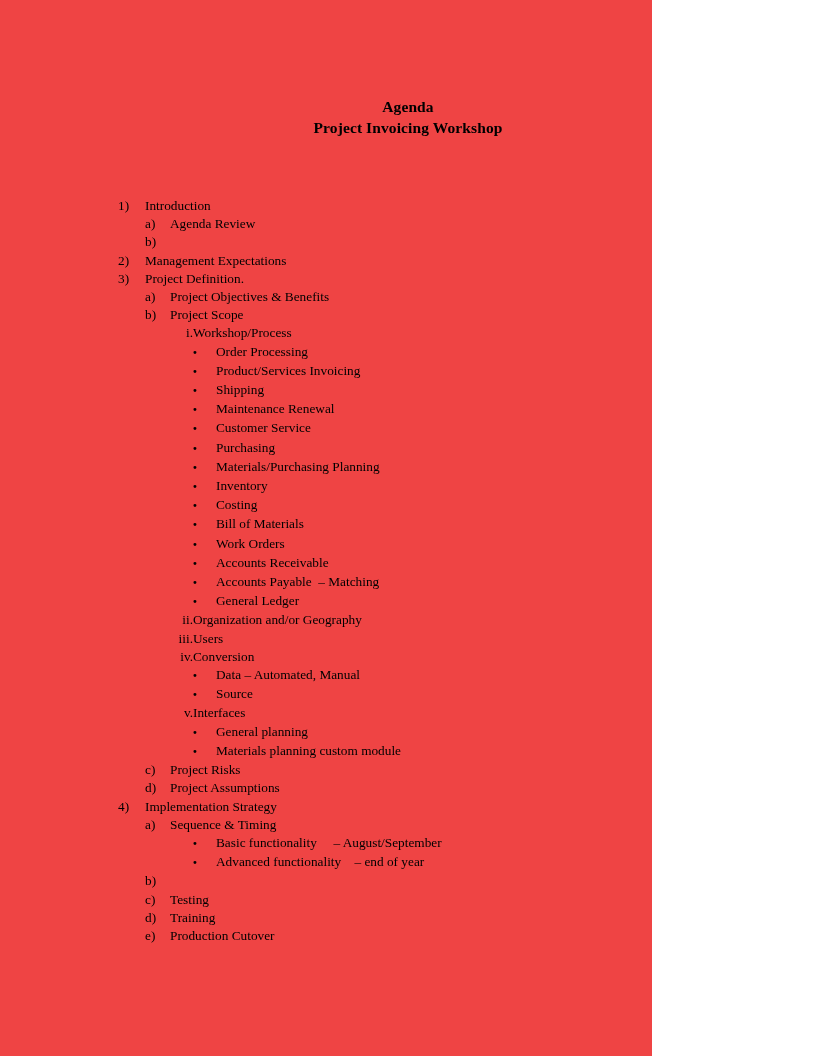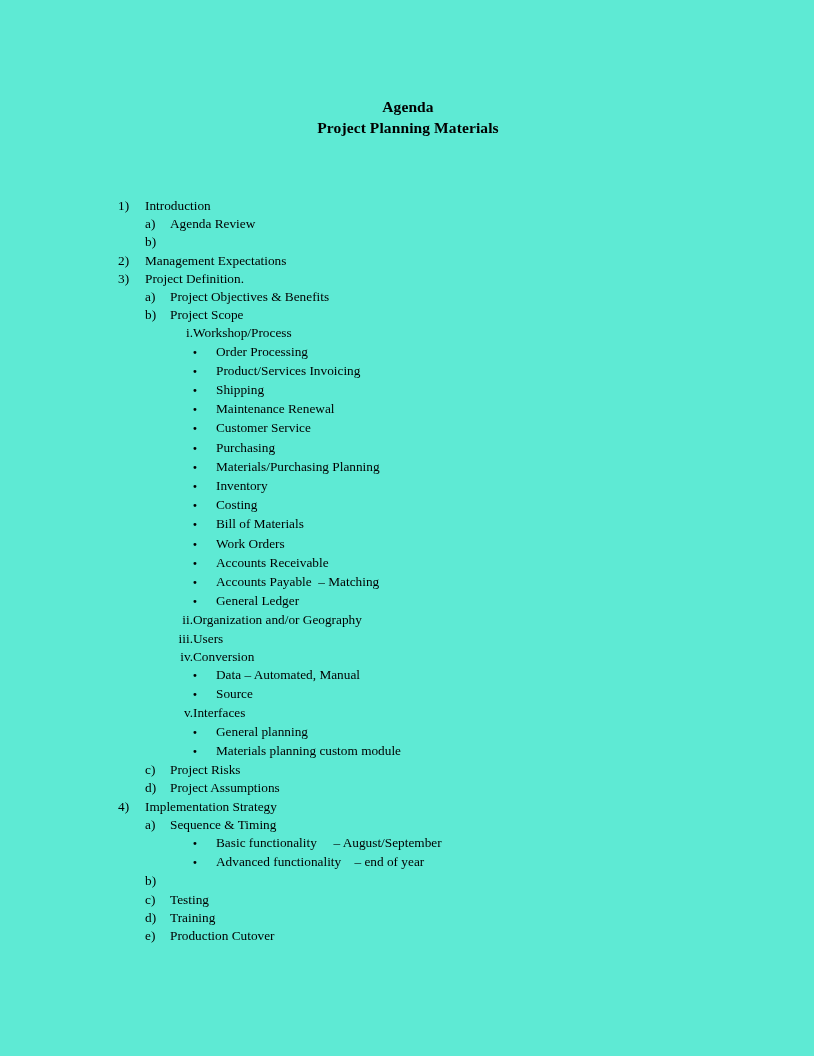--- a/index.html
+++ b/index.html
@@ -13,23 +13,23 @@
     height: 1056px;
     position: relative;
     font-family: "Liberation Serif", "DejaVu Serif", serif;
     color: #000000;
     overflow: hidden;
   }
 
   .page {
     position: absolute;
     inset: 0;
-    width: 814px;
+    width: 652px;
     height: 1056px;
-    background: #5eead4;
+    background: #ef4444;
   }
 
   
   .title-block {
     position: absolute;
     top: 96px;
     left: 0;
     width: 816px;
     text-align: center;
   }
@@ -92,21 +92,21 @@
     vertical-align: middle;
   }
 </style>
 </head>
 <body>
 
 <div class="page">
 
   <div class="title-block">
     <span class="title-line">Agenda</span>
-    <span class="title-line">Project Planning Materials</span>
+    <span class="title-line">Project Invoicing Workshop</span>
   </div>
 
   <div class="outline" id="outline-root">
       <div class="row lvl1"><span class="marker">1)</span><span class="label">Introduction</span></div>
       <div class="row lvl2"><span class="marker">a)</span><span class="label">Agenda Review</span></div>
       <div class="row lvl2"><span class="marker">b)</span></div>
       <div class="row lvl1"><span class="marker">2)</span><span class="label">Management Expectations</span></div>
       <div class="row lvl1"><span class="marker">3)</span><span class="label">Project Definition.</span></div>
       <div class="row lvl2"><span class="marker">a)</span><span class="label">Project Objectives &amp; Benefits</span></div>
       <div class="row lvl2"><span class="marker">b)</span><span class="label">Project Scope</span></div>

